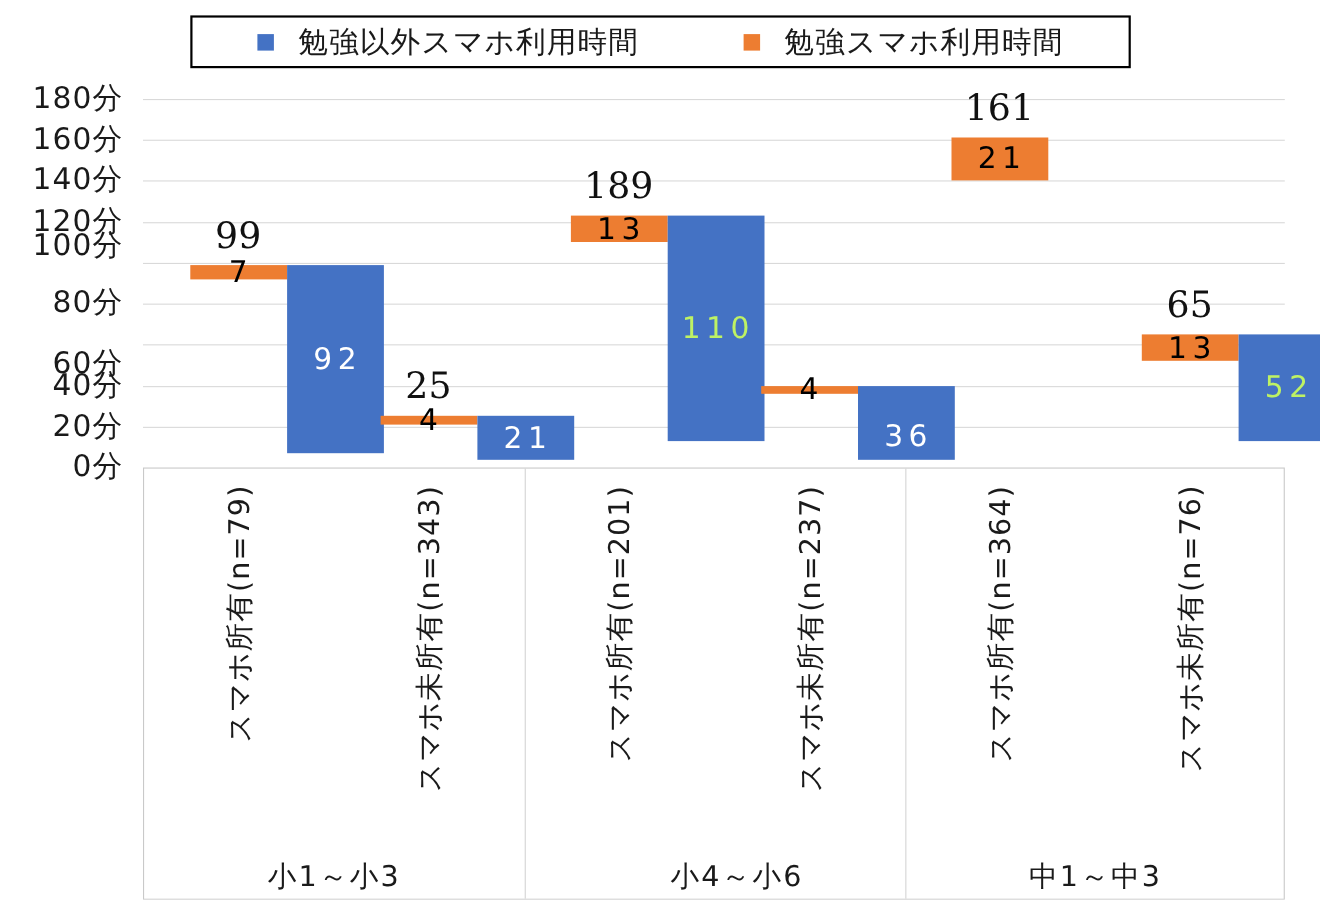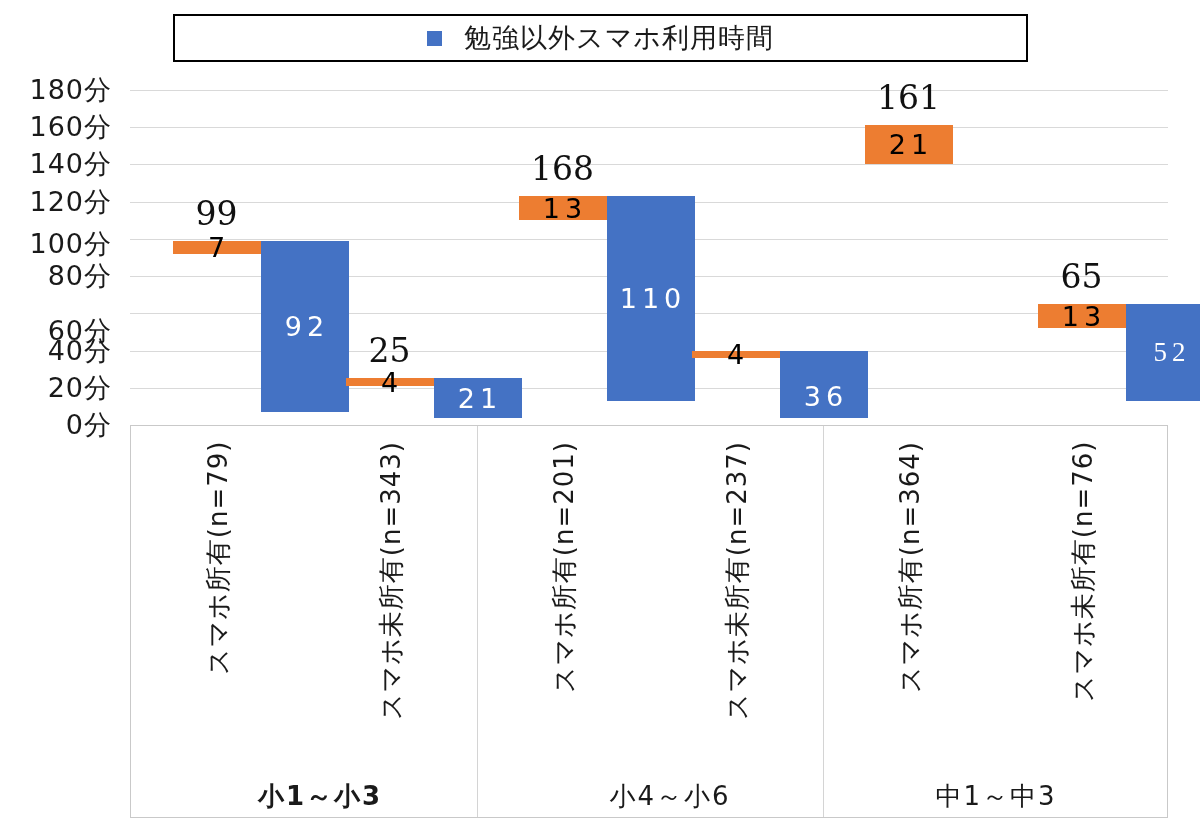--- a/index.html
+++ b/index.html
@@ -58,29 +58,33 @@
   }
 </style>
 </head>
 <body>
 
 <div class="legend">
   <div class="legend-item">
     <span class="swatch" style="background: rgb(68, 114, 196);"></span>
     <span class="legend-label">勉強以外スマホ利用時間</span>
   </div>
+  <div class="legend-item">
+    <span class="swatch" style="background: rgb(237, 125, 49);"></span>
+    <span class="legend-label">勉強スマホ利用時間</span>
+  </div>
 </div>
 
 <div id="yticks">
     <div class="ytick" style="top: 318px;">0分</div>
     <div class="ytick" style="top: 280.778px;">20分</div>
     <div class="ytick" style="top: 243.556px;">40分</div>
     <div class="ytick" style="top: 224px;">60分</div>
     <div class="ytick" style="top: 169.111px;">80分</div>
-    <div class="ytick" style="top: 137px;">100分</div>
+    <div class="ytick" style="top: 117px;">100分</div>
     <div class="ytick" style="top: 94.6667px;">120分</div>
     <div class="ytick" style="top: 57.4444px;">140分</div>
     <div class="ytick" style="top: 20.2222px;">160分</div>
     <div class="ytick" style="top: -17px;">180分</div>
   </div>
 
 <div id="plot">
     <div class="gridline" style="top: 297.778px;"></div>
     <div class="gridline" style="top: 260.556px;"></div>
     <div class="gridline" style="top: 223.333px;"></div>
@@ -106,51 +110,51 @@
       <div class="seg" style="height: 39.0833px; background: rgb(68, 114, 196);">
         <span class="seglabel" style="color: rgb(255, 255, 255);">21</span>
       </div>
     </div>
     <div class="total" style="left: 189.5px; bottom: 56.5278px;">25</div>
     <div class="bar" style="left: 388.5px; height: 228.917px;">
       <div class="seg" style="height: 24.1944px; background: rgb(237, 125, 49);">
         <span class="seglabel" style="color: rgb(0, 0, 0);">13</span>
       </div>
       <div class="seg" style="height: 204.722px; background: rgb(68, 114, 196);">
-        <span class="seglabel" style="color: #ffffff;">110</span>
+        <span class="seglabel" style="color: #bef264;">110</span>
       </div>
     </div>
-    <div class="total" style="left: 362.5px; bottom: 238.917px;">168</div>
+    <div class="total" style="left: 362.5px; bottom: 238.917px;">189</div>
     <div class="bar" style="left: 561.5px; height: 74.4444px;">
       <div class="seg" style="height: 7.44444px; background: rgb(237, 125, 49);">
         <span class="seglabel" style="color: rgb(0, 0, 0);">4</span>
       </div>
       <div class="seg" style="height: 67px; background: rgb(68, 114, 196);">
         <span class="seglabel" style="color: rgb(255, 255, 255); margin-top: 24px;">36</span>
       </div>
     </div>
     <div class="bar" style="left: 734.5px; height: 299.639px;">
       <div class="seg" style="height: 39.0833px; background: rgb(237, 125, 49);">
         <span class="seglabel" style="color: rgb(0, 0, 0);">21</span>
       </div>
     </div>
     <div class="total" style="left: 708.5px; bottom: 309.639px;">161</div>
     <div class="bar" style="left: 907.5px; height: 120.972px;">
       <div class="seg" style="height: 24.1944px; background: rgb(237, 125, 49);">
         <span class="seglabel" style="color: rgb(0, 0, 0);">13</span>
       </div>
       <div class="seg" style="height: 96.7778px; background: rgb(68, 114, 196);">
-        <span class="seglabel" style="color: #ffffff; font-family: Liberation Serif, serif;">52</span>
+        <span class="seglabel" style="color: #bef264;">52</span>
       </div>
     </div>
     <div class="total" style="left: 881.5px; bottom: 130.972px;">65</div>
   </div>
 
 <div id="cat-area">
-    <div class="glabel" style="left: 16px; width: 346px; font-weight: bold;">小1～小3</div>
+    <div class="glabel" style="left: 0px; width: 346px;">小1～小3</div>
     <div class="gdivider" style="left: 346px;"></div>
     <div class="glabel" style="left: 346px; width: 346px; padding-left: 20px;">小4～小6</div>
     <div class="gdivider" style="left: 692px;"></div>
     <div class="glabel" style="left: 692px; width: 346px;">中1～中3</div>
     <span class="vtext" style="left: 71.5px; top: 249px;">スマホ所有(n=79)</span>
     <span class="vtext" style="left: 244.5px; top: 294px;">スマホ未所有(n=343)</span>
     <span class="vtext" style="left: 417.5px; top: 267px;">スマホ所有(n=201)</span>
     <span class="vtext" style="left: 590.5px; top: 294px;">スマホ未所有(n=237)</span>
     <span class="vtext" style="left: 763.5px; top: 267px;">スマホ所有(n=364)</span>
     <span class="vtext" style="left: 936.5px; top: 276px;">スマホ未所有(n=76)</span>

